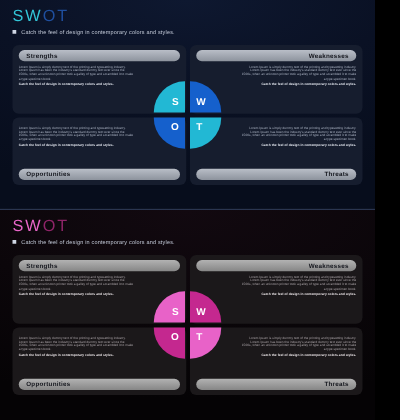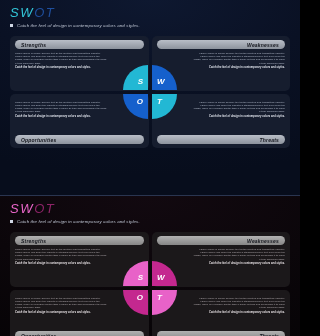--- a/index.html
+++ b/index.html
@@ -4,23 +4,22 @@
 <style>
   * { margin:0; padding:0; box-sizing:border-box; }
   html, body {
     width:300px; height:336px;
     background:#000;
     font-family:"Liberation Sans", sans-serif;
     overflow:hidden;
   }
   .panel {
     position:relative;
-    width:300px; height:196px;
+    width:300px; height:168px;
     overflow:hidden;
-    font-style:italic;
   }
   .panel.blue {
     background:
       radial-gradient(ellipse 120% 90% at 50% 0%, #0e1830 0%, #0a1124 45%, #070d1c 100%);
     border-bottom:1px solid #2a3550;
   }
   .panel.pink {
     background:
       radial-gradient(ellipse 120% 90% at 50% 0%, #120910 0%, #0b060a 50%, #050305 100%);
   }

